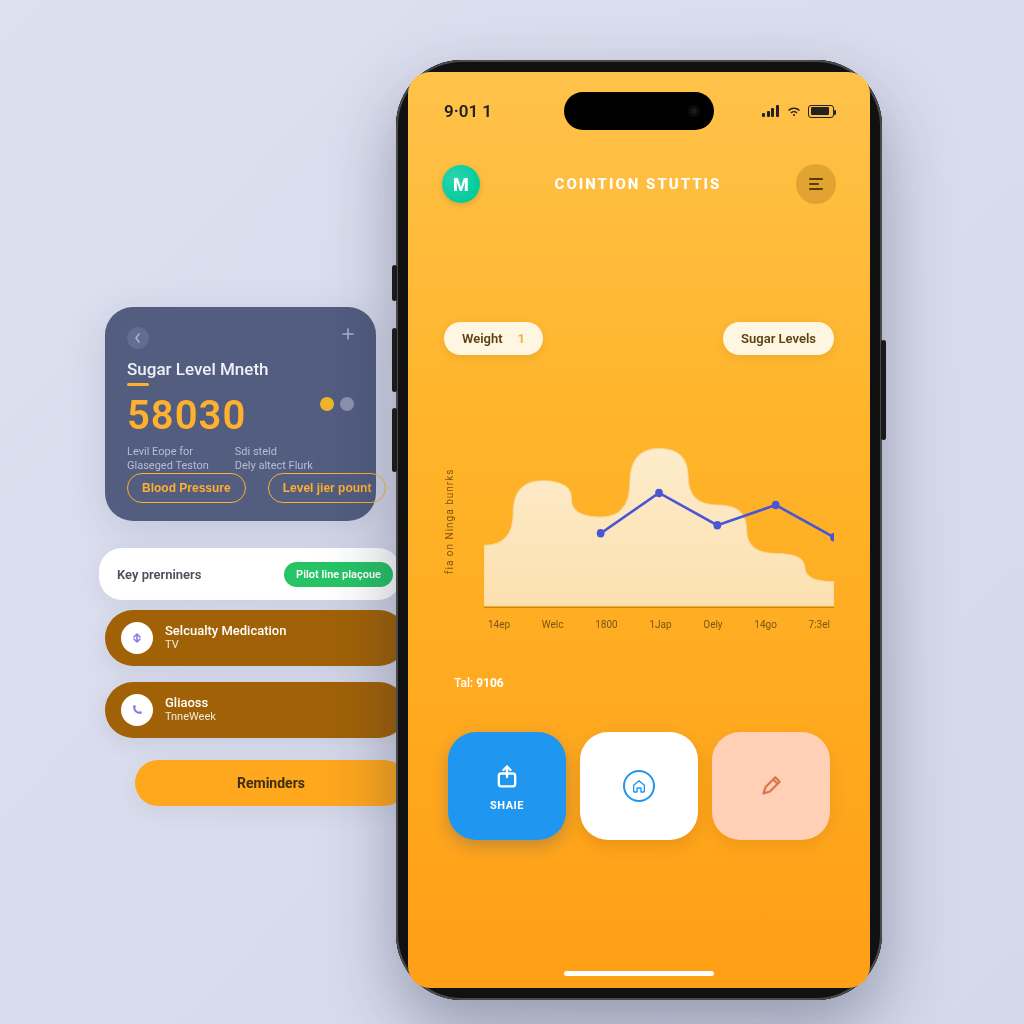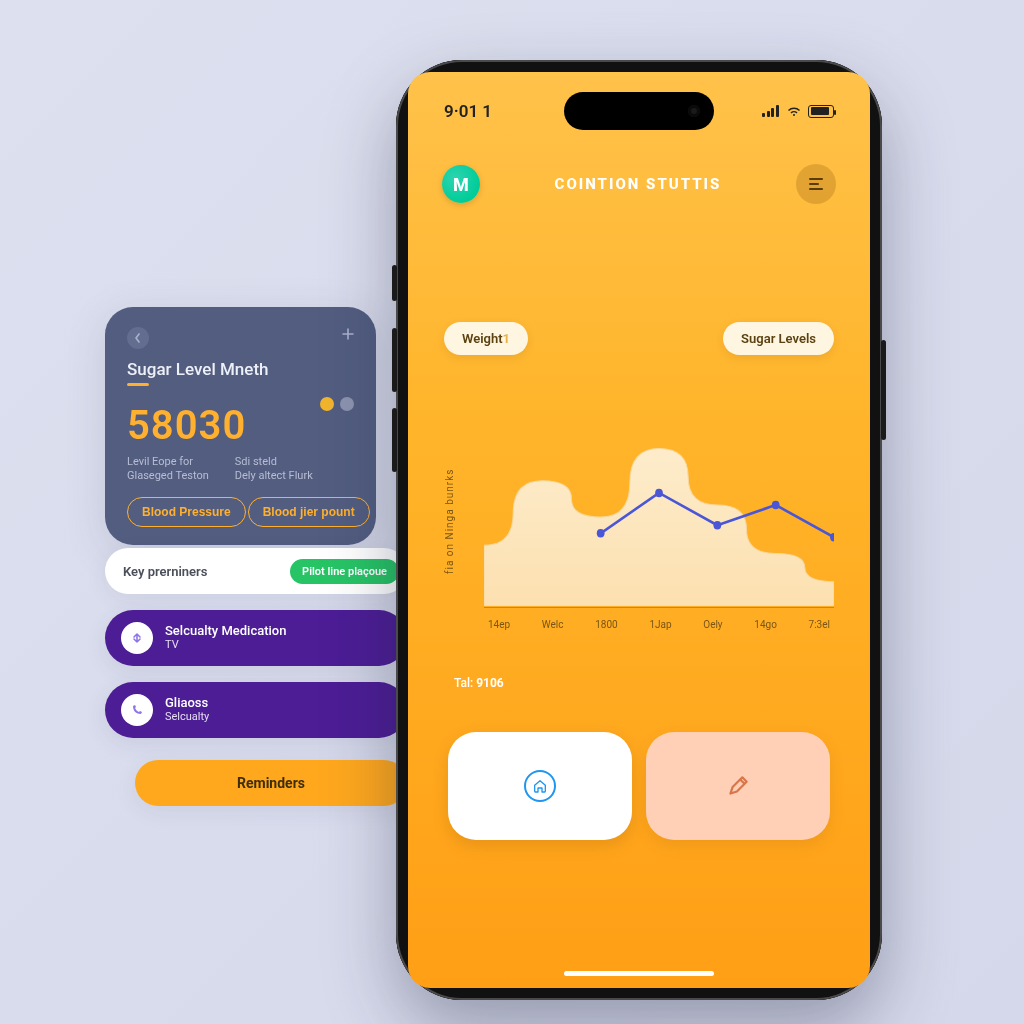--- a/index.html
+++ b/index.html
@@ -25,51 +25,51 @@
   .side-card .back-chev {
     width:22px;height:22px;border-radius:50%;
     background:#626d8f; display:flex;align-items:center;justify-content:center;
     color:#9aa3c4; font-size:12px; float:left;
   }
   .side-card .plus-chev {
     float:right; color:#9aa3c4; font-size:14px;
   }
   .side-title { clear:both; padding-top:10px; font-size:17px; font-weight:500; color:#eef0f7; }
   .side-rule { width:22px; height:3px; background:#ffb02e; border-radius:2px; margin-top:4px; }
-  .side-big { font-size:40px; font-weight:600; color:#ffb02e; letter-spacing:1px; margin-top:16px; }
+  .side-big { font-size:40px; font-weight:600; color:#ffb02e; letter-spacing:1px; margin-top:6px; }
   .side-cols { display:flex; gap:26px; margin-top:6px; font-size:11px; color:#b7bdd4; line-height:1.25; }
   .side-dots { position:absolute; right:22px; top:90px; display:flex; gap:6px; }
   .side-dot { width:14px;height:14px;border-radius:50%; }
   .dot-y { background:#f0b42d; }
   .dot-g { background:#8b93af; }
-  .side-pills { display:flex; gap:2px; margin-top:14px; }
+  .side-pills { display:flex; gap:22px; }
   .side-pill {
     flex:0 0 auto;
     border:1.5px solid #ffb02e; color:#ffb02e;
     background:transparent;
     font-size:12px; font-weight:600;
     padding:7px 14px; border-radius:18px;
   }
 
   .row-pill {
-    position:absolute; left:105px;
-    width:302px; height:46px;
+    position:absolute; left:99px;
+    width:302px; height:52px;
     background:#fff; border-radius:23px;
     display:flex; align-items:center; padding:0 8px 0 18px;
     font-size:13px; font-weight:600; color:#4a4f5b;
     box-shadow: 0 6px 22px rgba(60,65,100,.08);
   }
   .row-pill .badge {
     margin-left:auto; background:#27c466; color:#fff;
     font-size:11px; font-weight:600; padding:6px 12px; border-radius:16px;
   }
 
   .row-item {
     position:absolute; left:105px; width:302px; height:56px;
-    background:#4c1d95; border-radius:28px;
+    background:#a16207; border-radius:28px;
     display:flex; align-items:center; gap:12px; padding:0 16px;
     color:#fff; font-size:13px;
     box-shadow: 0 6px 22px rgba(60,65,100,.1);
   }
   .row-item .circ {
     width:32px;height:32px;border-radius:50%;background:#fff;color:#8d76e7;
     display:flex;align-items:center;justify-content:center;font-weight:700;font-size:14px;
   }
   .row-item .txt { display:flex; flex-direction:column; line-height:1.15; }
   .row-item .txt .t1 { font-weight:500; }
@@ -158,21 +158,21 @@
   .menu-btn svg { width:18px;height:14px; }
 
   .chips {
     position:absolute; top:250px; left:0; right:0;
     display:flex; justify-content:space-between; padding:0 36px;
   }
   .chip {
     background:#fff6e2; color:#5b4210; font-size:13px; font-weight:600;
     padding:9px 18px; border-radius:20px;
     box-shadow:0 3px 8px rgba(120,70,0,.12);
-    display:flex; align-items:center; gap:0;
+    display:flex; align-items:center; gap:15px;
   }
   .chip .num { color:#e7b44a; font-weight:700; }
 
   .chart-wrap {
     position:absolute; top:332px; left:42px; right:36px; height:236px;
   }
   .ylab {
     position:absolute; left:-6px; top:36px; bottom:38px; width:18px;
     writing-mode: vertical-rl; transform: rotate(180deg);
     font-size:10px; color:#7a5615; letter-spacing:1px; text-align:center;
@@ -247,21 +247,21 @@
       <div>Levil Eope for</div>
       <div>Glaseged Teston</div>
     </div>
     <div>
       <div>Sdi steld</div>
       <div>Dely altect Flurk</div>
     </div>
   </div>
   <div class="side-pills">
     <button class="side-pill">Blood Pressure</button>
-    <button class="side-pill">Blood jier pount</button>
+    <button class="side-pill">Level jier pount</button>
   </div>
 </div>
 
 <div class="row-pill" style="top:548px">
   <span>Key prerniners</span>
   <span class="badge">Pilot line plaçoue</span>
 </div>
 
 <div class="row-item" style="top:610px">
   <div class="circ">
@@ -277,21 +277,21 @@
 </div>
 
 <div class="row-item" style="top:682px">
   <div class="circ">
     <svg viewBox="0 0 14 14" width="14" height="14">
         <path d="M3 3c0 5 3 8 8 8l1-2-2-1-1 1c-2-1-3-2-4-4l1-1-1-2z" fill="#8d76e7"></path>
       </svg>
   </div>
   <div class="txt">
     <span class="t1">Gliaoss</span>
-    <span class="t2">Selcualty</span>
+    <span class="t2">TnneWeek</span>
   </div>
 </div>
 
 <div class="row-cta" style="top:760px">
   <span>Reminders</span>
 </div>
 
 <div class="phone">
   <span class="side-btn sb-l1"></span>
   <span class="side-btn sb-l2"></span>
@@ -371,20 +371,29 @@
           <span>7:3el</span>
         </div>
     </div>
 
     <div class="tal">
       <span>Tal:</span>
       <b>9106</b>
     </div>
 
     <div class="action-row">
+      <div class="act blue">
+        <span class="ic nobox">
+          <svg viewBox="0 0 24 24" width="28" height="28">
+              <rect x="5" y="9" width="14" height="11" rx="2" fill="none" stroke="#fff" stroke-width="2"></rect>
+              <path d="M12 3v9M9 6l3-3 3 3" fill="none" stroke="#fff" stroke-width="2" stroke-linecap="round" stroke-linejoin="round"></path>
+            </svg>
+        </span>
+        <span>SHAIE</span>
+      </div>
       <div class="act white">
         <span class="ic circ">
           <svg viewBox="0 0 24 24" width="16" height="16">
               <path d="M4 11l8-7 8 7v9a1 1 0 01-1 1h-4v-6h-6v6H5a1 1 0 01-1-1z" fill="none" stroke="#1f96ef" stroke-width="2" stroke-linejoin="round"></path>
             </svg>
         </span>
       </div>
       <div class="act peach">
         <span class="ic nobox">
           <svg viewBox="0 0 24 24" width="26" height="26">

